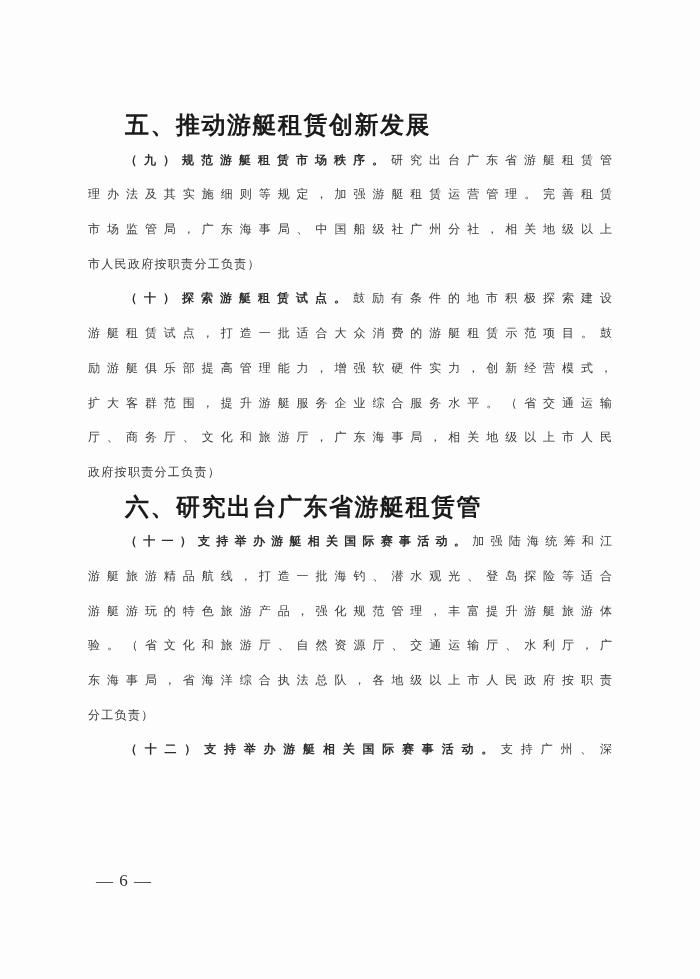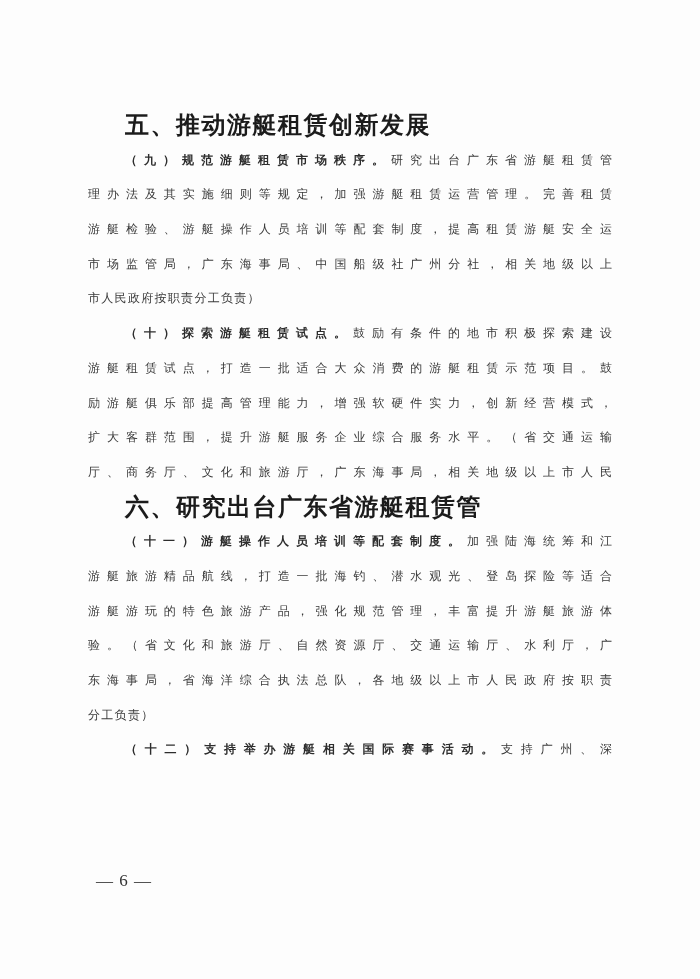--- a/index.html
+++ b/index.html
@@ -77,34 +77,34 @@
 </style>
 </head>
 <body>
 
 <div class="page">
   <div class="content">
       <div class="line heading">五、推动游艇租赁创新发展</div>
       <div class="para">
         <div class="line fill indent"><span class="seg-bold">（九）规范游艇租赁市场秩序。</span><span class="seg-normal">研究出台广东省游艇租赁管</span></div>
         <div class="line fill"><span class="seg-normal">理办法及其实施细则等规定，加强游艇租赁运营管理。完善租赁</span></div>
-        <div class="line fill"><span class="seg-normal">游艇检验、游艇操作人员培训等配套制度，提高租赁游艇安全运</span></div>
         <div class="line fill"><span class="seg-normal">市场监管局，广东海事局、中国船级社广州分社，相关地级以上</span></div>
         <div class="line endline"><span class="seg-normal">市人民政府按职责分工负责）</span></div>
       </div>
       <div class="para">
         <div class="line fill indent"><span class="seg-bold">（十）探索游艇租赁试点。</span><span class="seg-normal">鼓励有条件的地市积极探索建设</span></div>
         <div class="line fill"><span class="seg-normal">游艇租赁试点，打造一批适合大众消费的游艇租赁示范项目。鼓</span></div>
         <div class="line fill"><span class="seg-normal">励游艇俱乐部提高管理能力，增强软硬件实力，创新经营模式，</span></div>
         <div class="line fill"><span class="seg-normal">扩大客群范围，提升游艇服务企业综合服务水平。（省交通运输</span></div>
         <div class="line fill"><span class="seg-normal">厅、商务厅、文化和旅游厅，广东海事局，相关地级以上市人民</span></div>
+        <div class="line endline"><span class="seg-normal">政府按职责分工负责）</span></div>
       </div>
       <div class="line heading">六、研究出台广东省游艇租赁管</div>
       <div class="para">
-        <div class="line fill indent"><span class="seg-bold">（十一）游艇操作人员培训等配套制度。</span><span class="seg-normal">加强陆海统筹和江</span></div>
+        <div class="line fill indent"><span class="seg-bold">（十一）支持举办游艇相关国际赛事活动。</span><span class="seg-normal">加强陆海统筹和江</span></div>
         <div class="line fill"><span class="seg-normal">游艇旅游精品航线，打造一批海钓、潜水观光、登岛探险等适合</span></div>
         <div class="line fill"><span class="seg-normal">游艇游玩的特色旅游产品，强化规范管理，丰富提升游艇旅游体</span></div>
         <div class="line fill"><span class="seg-normal">验。（省文化和旅游厅、自然资源厅、交通运输厅、水利厅，广</span></div>
         <div class="line fill"><span class="seg-normal">东海事局，省海洋综合执法总队，各地级以上市人民政府按职责</span></div>
         <div class="line endline"><span class="seg-normal">分工负责）</span></div>
       </div>
       <div class="para">
         <div class="line fill indent"><span class="seg-bold">（十二）支持举办游艇相关国际赛事活动。</span><span class="seg-normal">支持广州、深</span></div>
       </div>
     </div>

